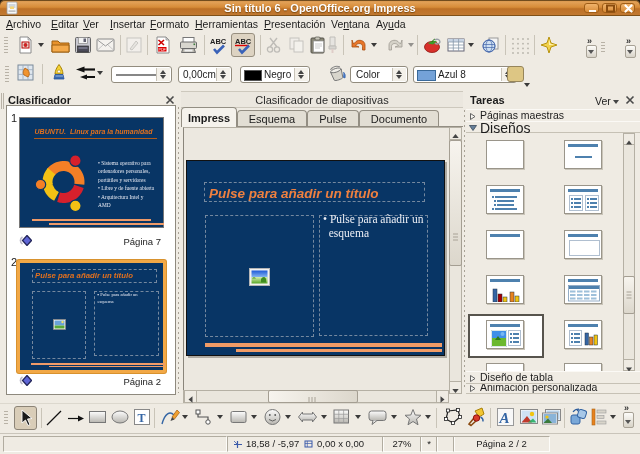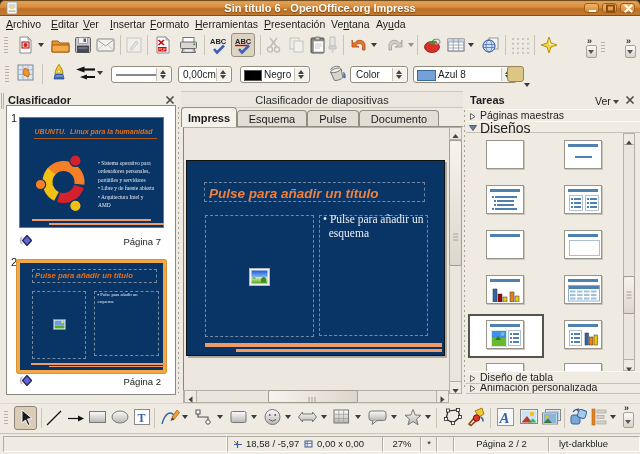--- a/index.html
+++ b/index.html
@@ -748,16 +748,13 @@
 <div class="ab sseg" style="left:382px;width:38px;text-align:center">
       <div style="left:0;right:0">27%</div>
     </div>
 <div class="ab sseg" style="left:420px;width:16px;text-align:center">
       <div style="left:0;right:0">*</div>
     </div>
 <div class="ab sseg" style="left:436px;width:17px"></div>
 <div class="ab sseg" style="left:453px;width:95px;text-align:center">
       <div style="left:0;right:0">Página 2 / 2</div>
     </div>
-<div class="ab sseg" style="left:548px;width:90px">
-      <div style="left:10px">lyt-darkblue</div>
-    </div>
 </div>
 
 </body></html>

